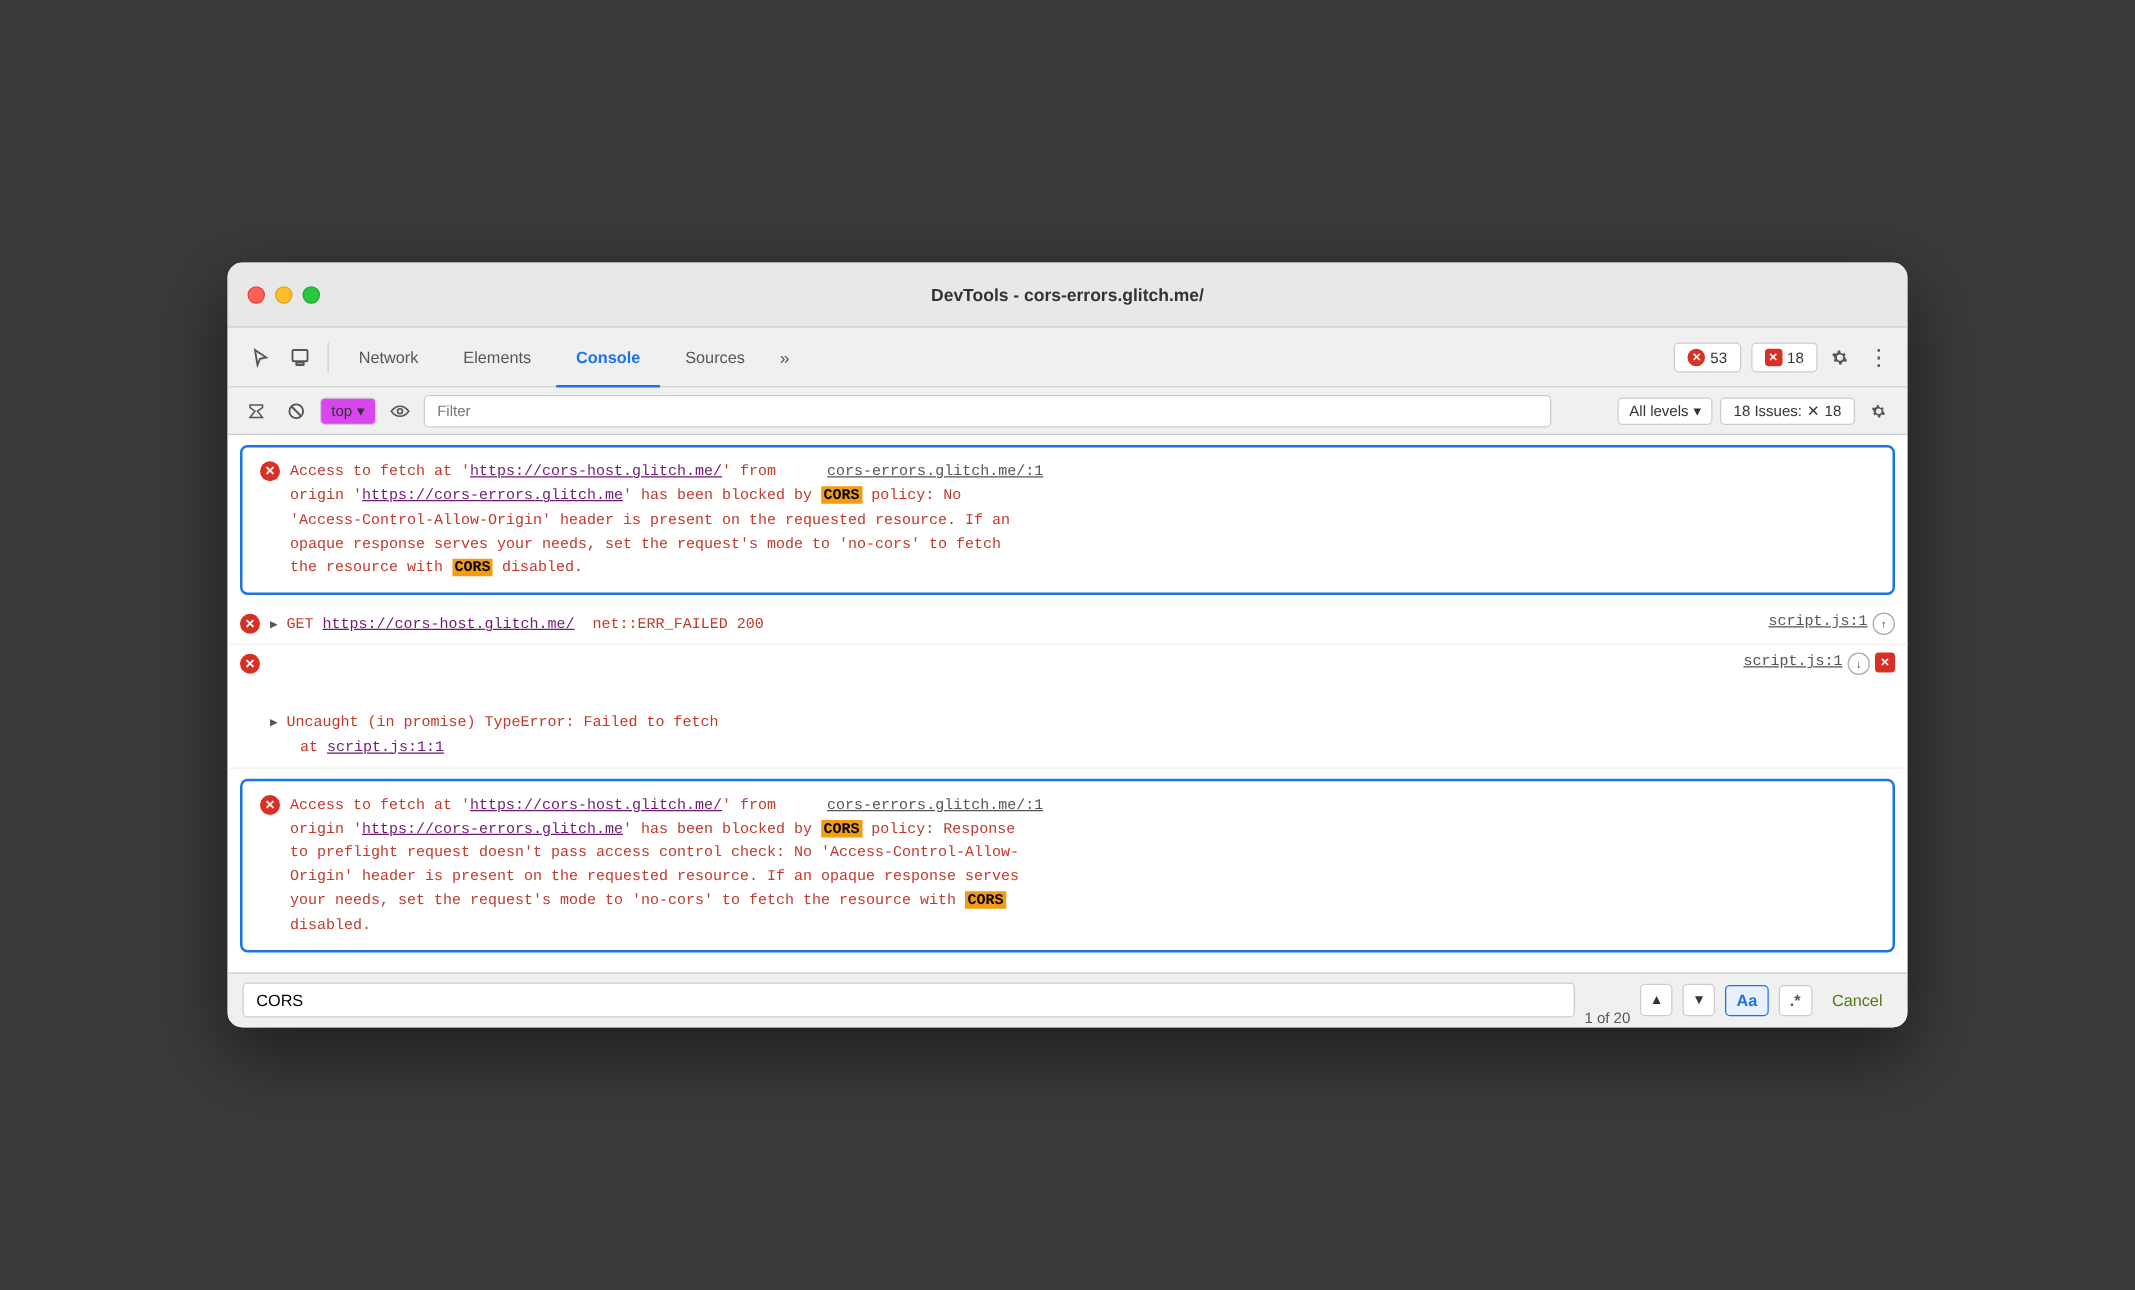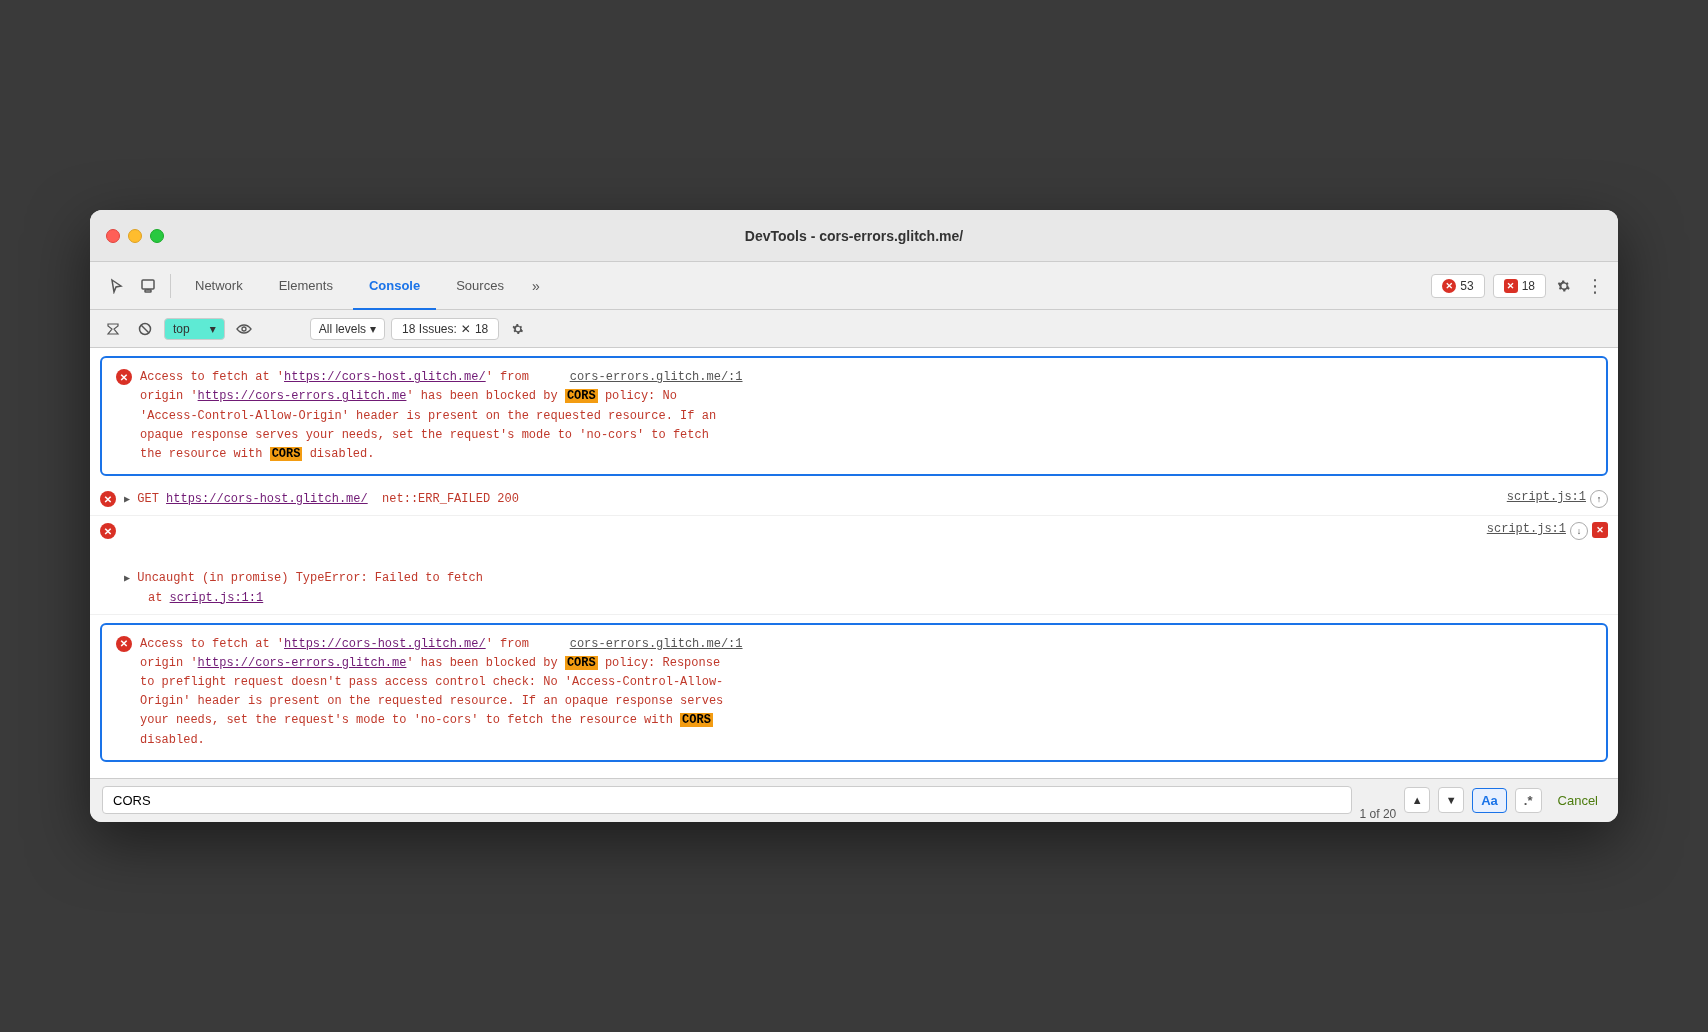--- a/index.html
+++ b/index.html
@@ -5,21 +5,21 @@
     * { box-sizing: border-box; margin: 0; padding: 0; }
     body {
       background: #3a3a3a;
       display: flex;
       justify-content: center;
       align-items: center;
       min-height: 100vh;
       font-family: -apple-system, BlinkMacSystemFont, 'Helvetica Neue', Arial, sans-serif;
     }
     .window {
-      width: 1528px;
+      width: 1344px;
       background: #f5f5f5;
       border-radius: 12px;
       box-shadow: 0 20px 60px rgba(0,0,0,0.5);
       overflow: hidden;
     }
     .titlebar {
       background: #e8e8e8;
       height: 52px;
       display: flex;
       align-items: center;
@@ -183,27 +183,27 @@
       align-items: center;
       justify-content: center;
       border-radius: 4px;
       cursor: pointer;
       color: #555;
       font-size: 14px;
     }
     .top-selector {
       display: flex;
       align-items: center;
-      gap: 20px;
+      gap: 4px;
       border: 1px solid #ccc;
       border-radius: 4px;
       padding: 3px 8px;
       font-size: 12px;
       cursor: pointer;
-      background: #5eead4;
+      background: #d946ef;
       color: #333;
     }
     .filter-input {
       flex: 1;
       height: 26px;
       border: 1px solid #ccc;
       border-radius: 4px;
       padding: 0 10px;
       font-size: 12px;
       background: #fff;
@@ -482,20 +482,21 @@
     <div class="top-selector">
       <span>top</span>
       <span>▾</span>
     </div>
     <div class="console-btn">
       <svg width="16" height="10" viewBox="0 0 16 10" fill="none">
         <path d="M8 1C4 1 1 5 1 5s3 4 7 4 7-4 7-4-3-4-7-4z" stroke="#555" stroke-width="1.3" fill="none"></path>
         <circle cx="8" cy="5" r="2" stroke="#555" stroke-width="1.3" fill="none"></circle>
       </svg>
     </div>
+    <input class="filter-input" type="text" placeholder="Filter" style="">
     <div class="all-levels-btn">
       <span>All levels</span>
       <span>▾</span>
     </div>
     <div class="issues-badge">
       <span>18 Issues:</span>
       <div class="warn-icon">✕</div>
       <span>18</span>
     </div>
     <div class="console-gear">

